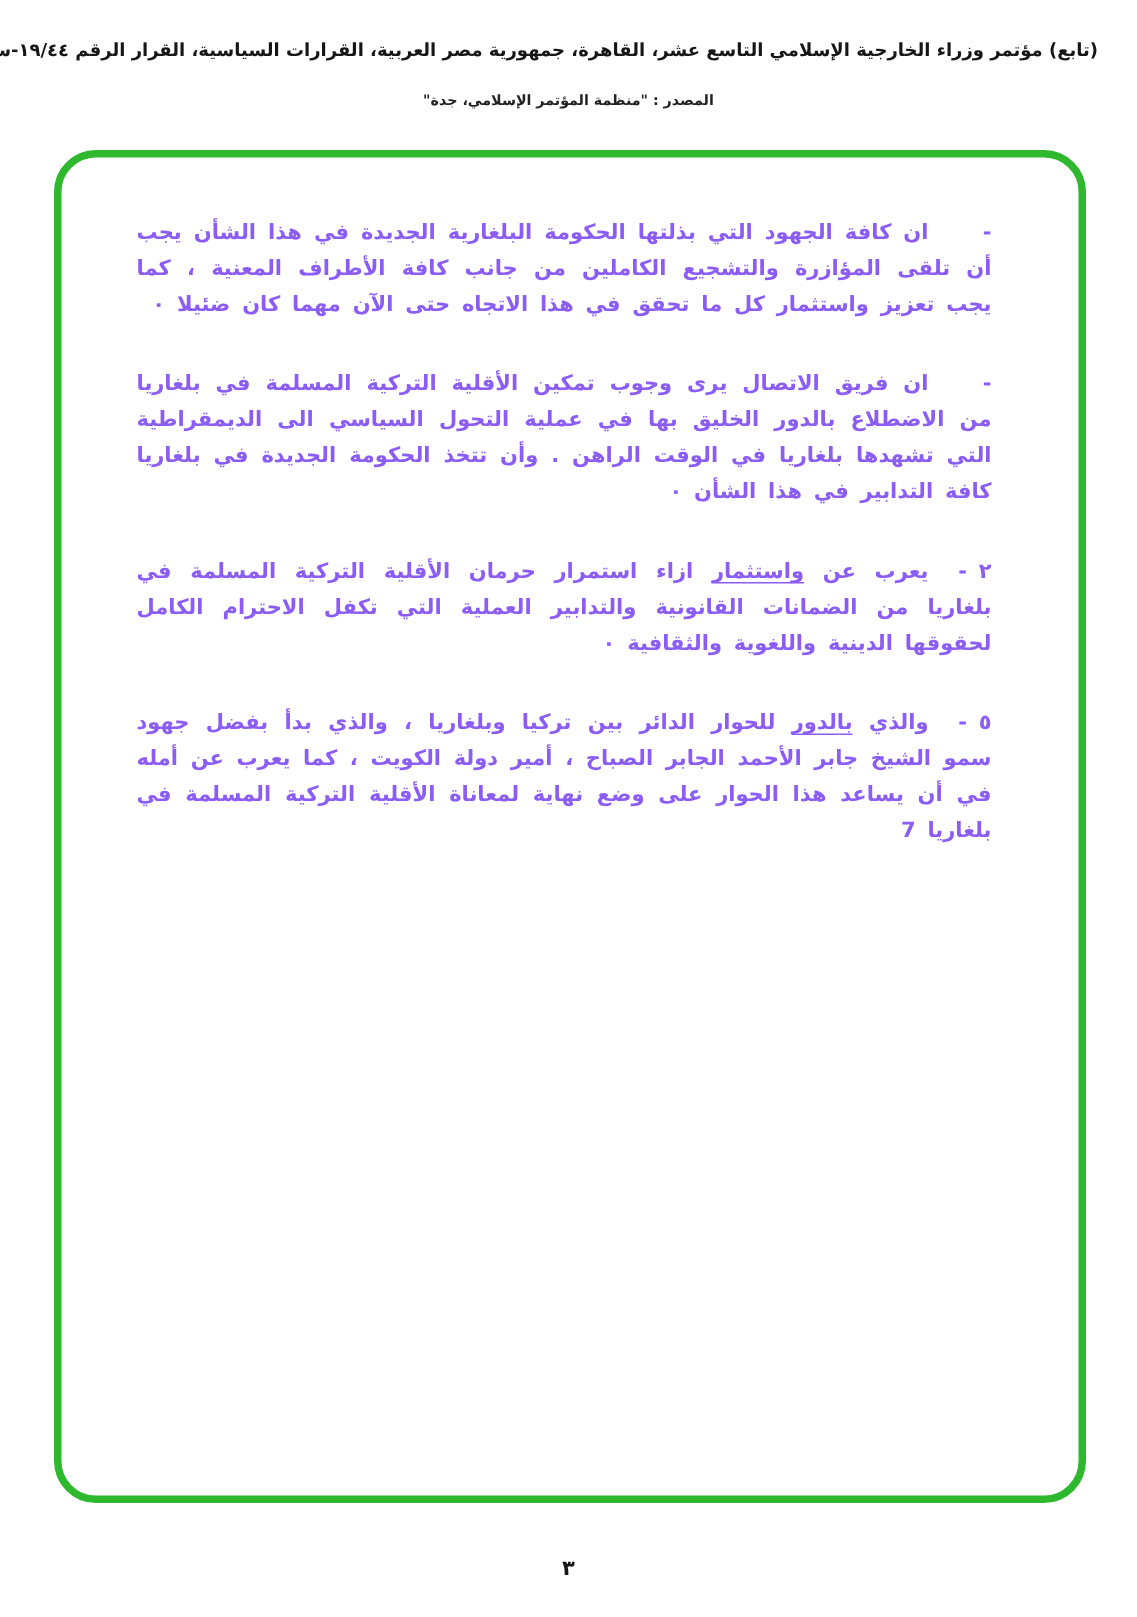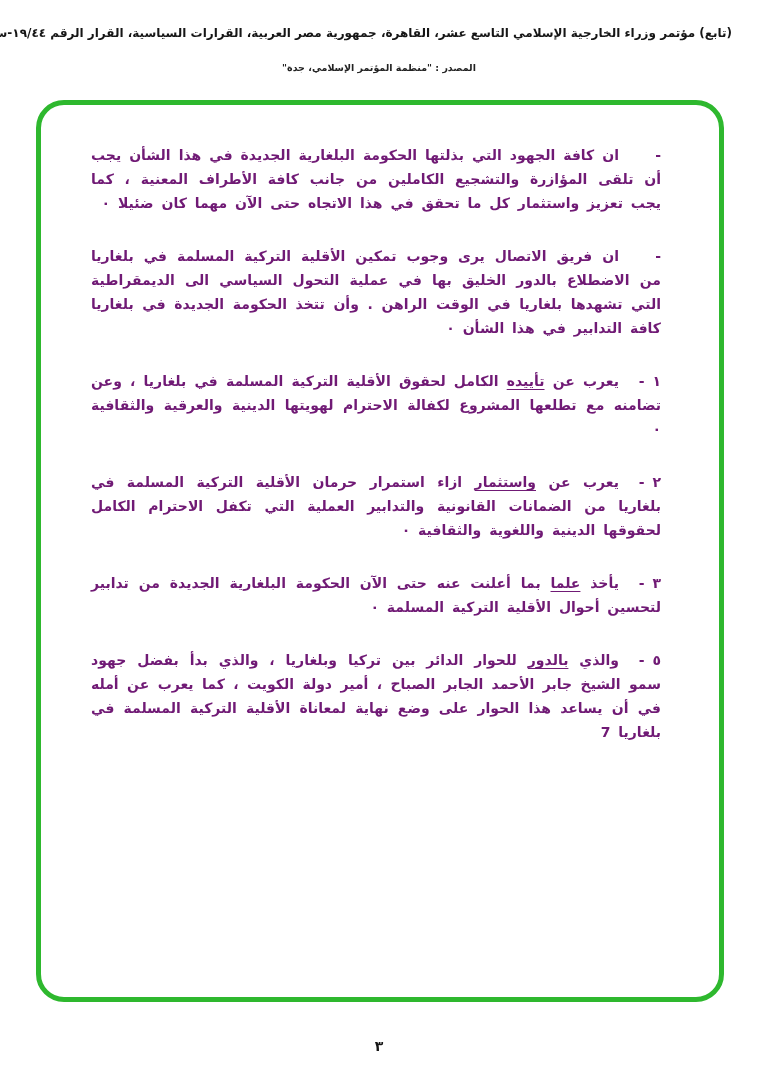--- a/index.html
+++ b/index.html
@@ -36,21 +36,21 @@
   }
   .items-list{direction:rtl;}
   .doc-item{
     direction:rtl;
     text-align:justify;
     font-size:14px;
     font-weight:bold;
     line-height:24px;
     word-spacing:3px;
     margin-bottom:29px;
-    color:#701a75;
+    color:#8b5cf6;
   }
   .item-marker{
     display:inline-block;
     min-width:42px;
     font-weight:bold;
     vertical-align:baseline;
   }
   .u{
     text-decoration:underline;
     text-underline-offset:3px;
@@ -67,22 +67,20 @@
 <div class="page">
 
   <div class="header-title">(تابع) مؤتمر وزراء الخارجية الإسلامي التاسع عشر، القاهرة، جمهورية مصر العربية، القرارات السياسية، القرار الرقم ١٩/٤٤-س</div>
 
   <div class="source-line">المصدر : "منظمة المؤتمر الإسلامي، جدة"</div>
 
   <div class="document-frame">
     <div class="items-list">
         <div class="doc-item"><span class="item-marker">-</span><span><span>ان كافة الجهود التي بذلتها الحكومة البلغارية الجديدة في هذا الشأن يجب أن تلقى المؤازرة والتشجيع الكاملين من جانب كافة الأطراف المعنية ، كما يجب تعزيز واستثمار كل ما تحقق في هذا الاتجاه حتى الآن مهما كان ضئيلا ٠</span></span></div>
         <div class="doc-item"><span class="item-marker">-</span><span><span>ان فريق الاتصال يرى وجوب تمكين الأقلية التركية المسلمة في بلغاريا من الاضطلاع بالدور الخليق بها في عملية التحول السياسي الى الديمقراطية التي تشهدها بلغاريا في الوقت الراهن . وأن تتخذ الحكومة الجديدة في بلغاريا كافة التدابير في هذا الشأن ٠</span></span></div>
-        <div class="doc-item"><span class="item-marker">١ -</span><span><span>يعرب عن </span><span class="u">تأييده</span><span> الكامل لحقوق الأقلية التركية المسلمة في بلغاريا ، وعن تضامنه مع تطلعها المشروع لكفالة الاحترام لهويتها الدينية والعرقية والثقافية ٠</span></span></div>
         <div class="doc-item"><span class="item-marker">٢ -</span><span><span>يعرب عن </span><span class="u">واستثمار</span><span> ازاء استمرار حرمان الأقلية التركية المسلمة في بلغاريا من الضمانات القانونية والتدابير العملية التي تكفل الاحترام الكامل لحقوقها الدينية واللغوية والثقافية ٠</span></span></div>
-        <div class="doc-item"><span class="item-marker">٣ -</span><span><span>يأخذ </span><span class="u">علما</span><span> بما أعلنت عنه حتى الآن الحكومة البلغارية الجديدة من تدابير لتحسين أحوال الأقلية التركية المسلمة ٠</span></span></div>
         <div class="doc-item"><span class="item-marker">٥ -</span><span><span>والذي </span><span class="u">بالدور</span><span> للحوار الدائر بين تركيا وبلغاريا ، والذي بدأ بفضل جهود سمو الشيخ جابر الأحمد الجابر الصباح ، أمير دولة الكويت ، كما يعرب عن أمله في أن يساعد هذا الحوار على وضع نهاية لمعاناة الأقلية التركية المسلمة في بلغاريا 7</span></span></div>
       </div>
   </div>
 
   <div class="page-number">٣</div>
 
 </div>
 
 </body></html>

